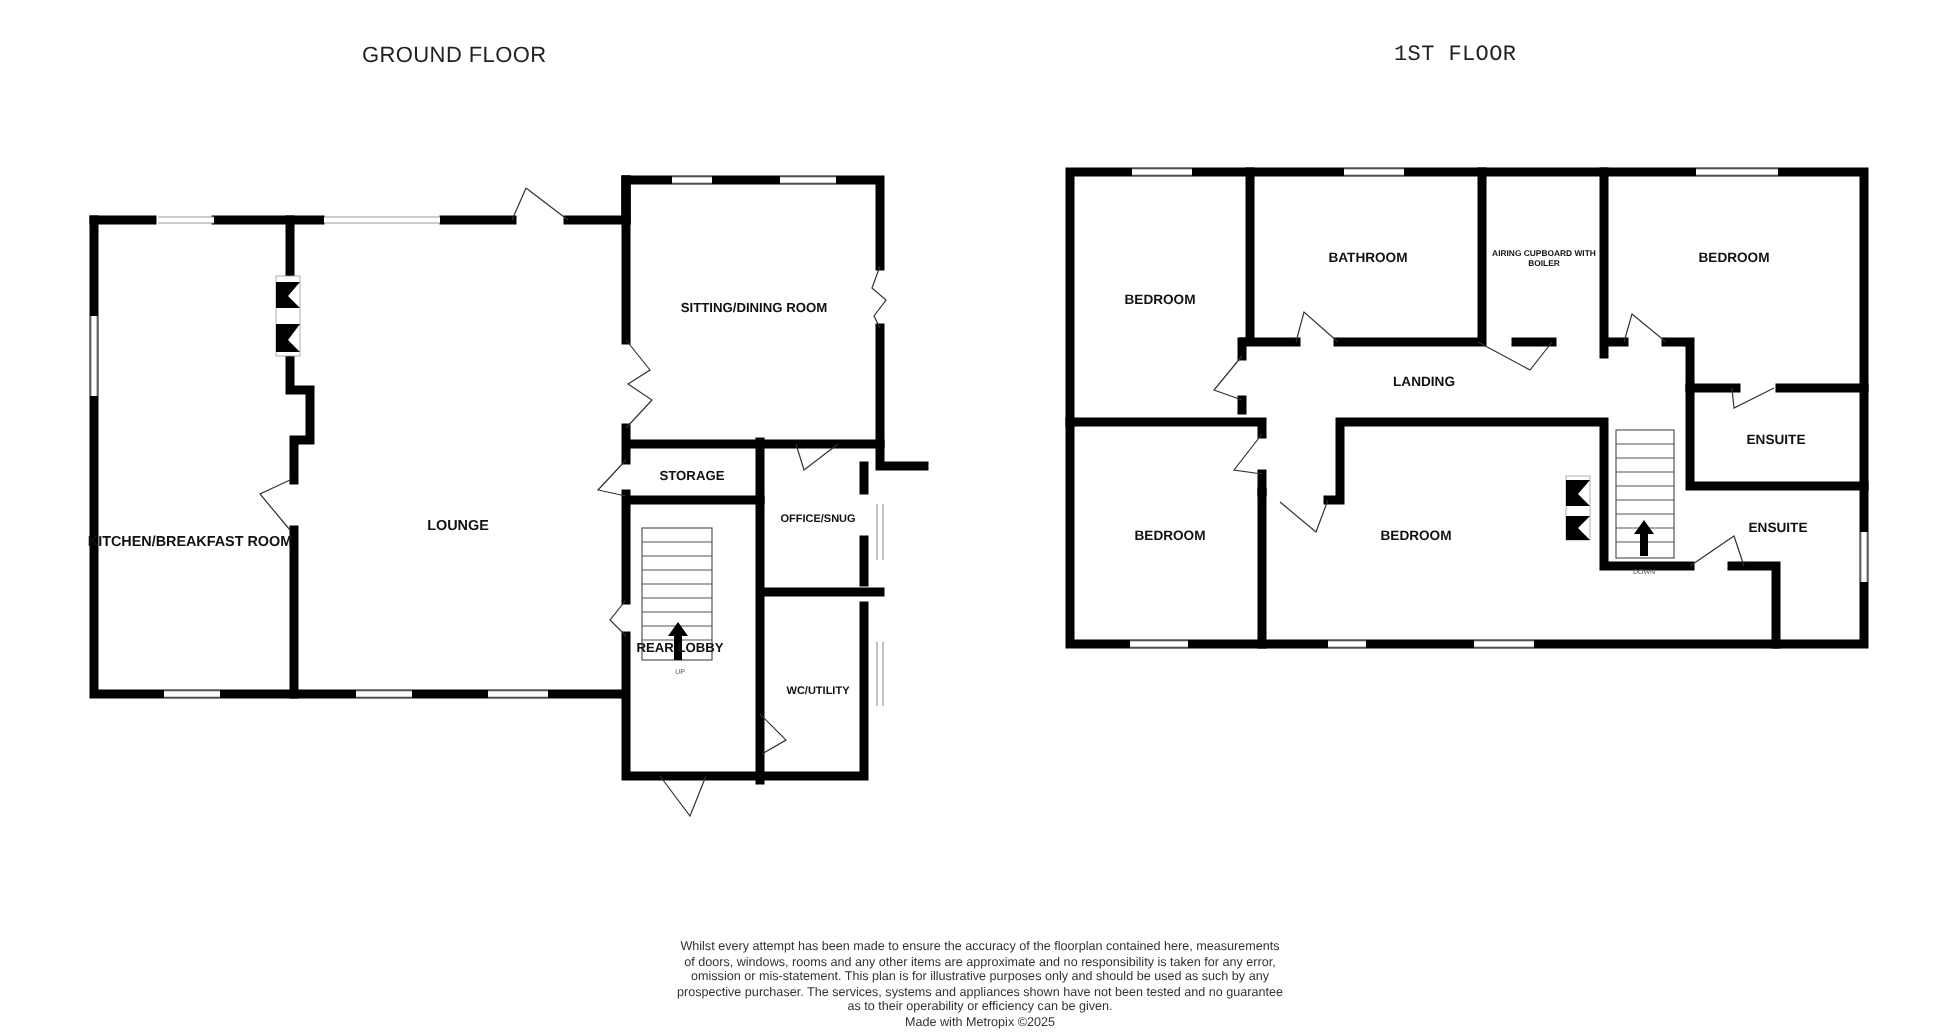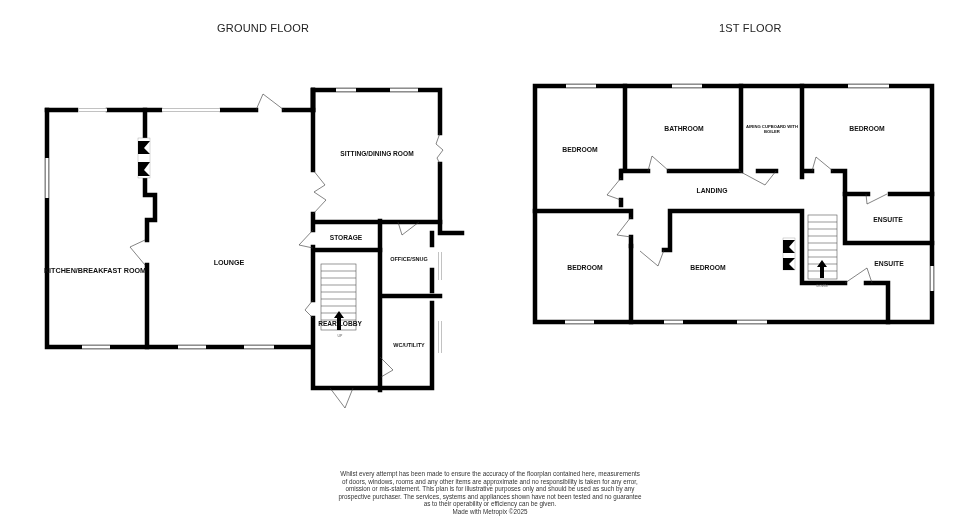--- a/index.html
+++ b/index.html
@@ -1,26 +1,26 @@
 <!DOCTYPE html>
 <html><head>
 <meta charset="utf-8">
 <style>
   html, body { margin:0; padding:0; background:#ffffff; }
   body { width:980px; height:518px; position:relative; overflow:hidden; font-family:"Liberation Sans", sans-serif; }
-  .floor-title { position:absolute; top:22px; font-size:11px; color:#222; letter-spacing:0.2px;margin-left:36px; }
+  .floor-title { position:absolute; top:22px; font-size:11px; color:#222; letter-spacing:0.2px; }
   svg { position:absolute; left:0; top:0; }
   .room-label { font-family:"Liberation Sans", sans-serif; font-weight:bold; fill:#111; }
   .disclaimer { position:absolute; left:300px; top:470px; width:380px; text-align:center; font-size:6.3px; line-height:7.6px; color:#333; }
 </style>
 </head>
 <body>
 
 <div class="floor-title" style="left:181px;">GROUND FLOOR</div>
-<div class="floor-title" style="left:683px;">1ST FLOOR</div>
+<div class="floor-title" style="left:697px;font-family:Liberation Mono, monospace;">1ST FLOOR</div>
 
 <svg width="980" height="518" viewBox="0 0 980 518">
   <g stroke="#000" stroke-width="4.5" fill="none" stroke-linecap="square">
 
     <path d="M47,110 V347 H310"></path>
     <path d="M47,110 H76 M108,110 H160 M222,110 H256 M284,110 H313"></path>
     <path d="M313,110 V90 H440 V133 M440,164 V233 H462"></path>
     <path d="M313,90 V170"></path>
     <path d="M313,214 V222 H440 M313,222 V230"></path>
     <path d="M313,247 V300 M313,318 V388 H432 V303 M432,291 V270 M432,245 V233"></path>

